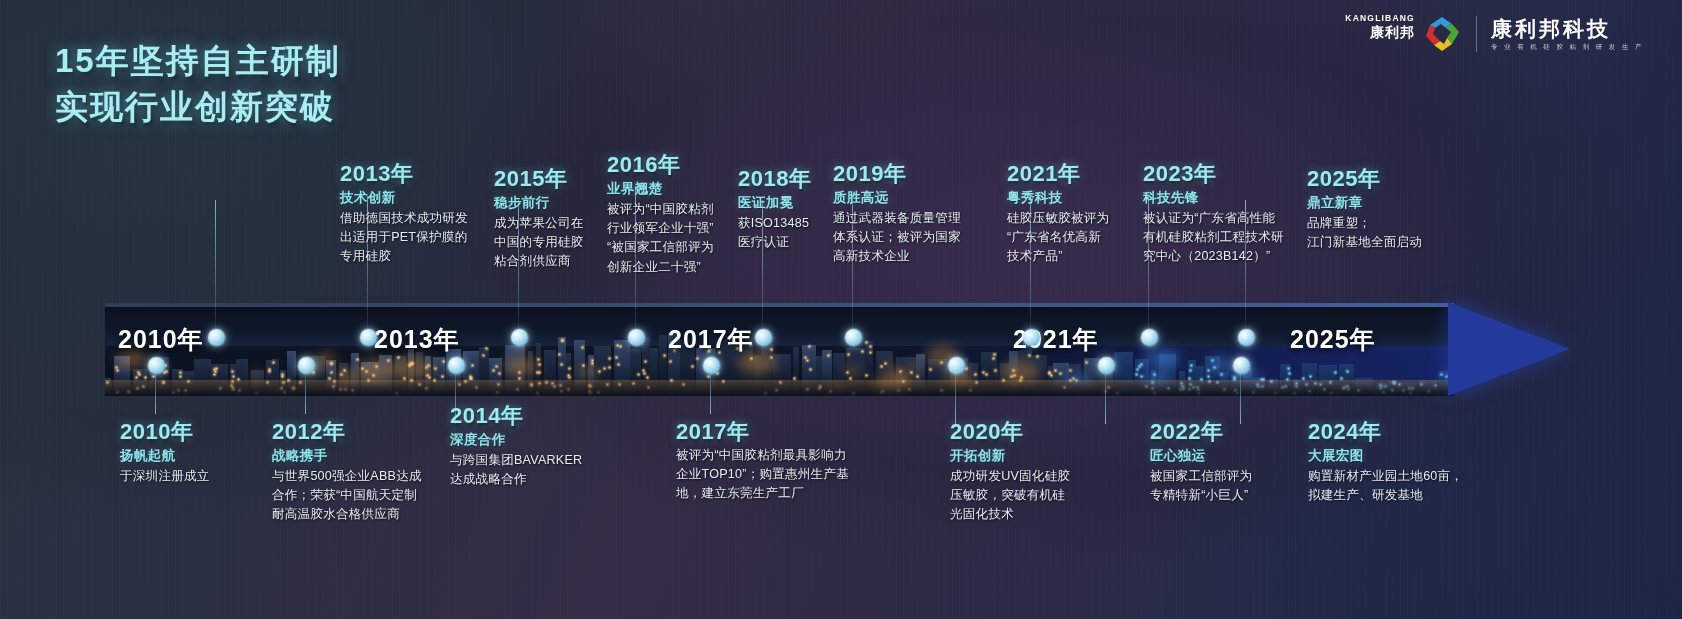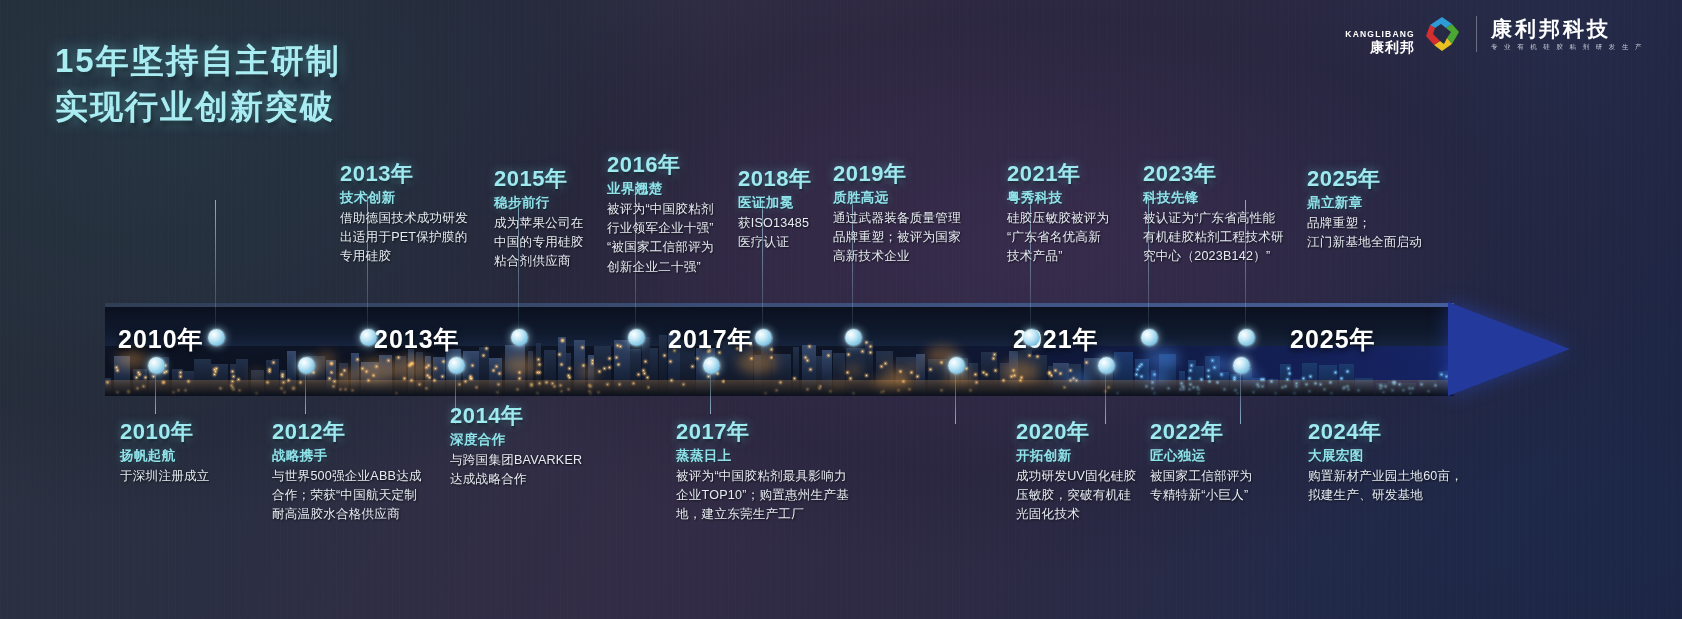--- a/index.html
+++ b/index.html
@@ -25,21 +25,21 @@
 
   
   .headline{position:absolute;left:55px;top:38px;z-index:6;}
   .headline .ln{
     font-size:33px;font-weight:bold;line-height:1.38;
     color:#a9ecf2;letter-spacing:2px;
     text-shadow:0 0 14px rgba(110,220,235,0.55), 2px 3px 4px rgba(0,0,0,0.55);
   }
 
   .brand{position:absolute;right:38px;top:14px;z-index:6;display:flex;align-items:center;gap:14px;}
-  .brand-left{display:flex;align-items:flex-end;gap:7px;}
+  .brand-left{display:flex;align-items:flex-start;gap:7px;}
   .kl-text{display:flex;flex-direction:column;align-items:flex-end;line-height:1;}
   .kl-en{font-size:8.5px;font-weight:bold;color:#ffffff;letter-spacing:1.2px;}
   .kl-cn{font-size:14px;font-weight:bold;color:#ffffff;letter-spacing:1px;margin-top:2px;}
   .kl-mark{width:40px;height:40px;position:relative;}
   .kl-mark svg{display:block;}
   .divider{width:1px;height:36px;background:rgba(255,255,255,0.32);}
   .brand-right{display:flex;flex-direction:column;line-height:1;}
   .br-cn{font-size:21px;font-weight:bold;color:#ffffff;letter-spacing:3px;}
   .br-sub{font-size:6.5px;color:#c8ccd8;letter-spacing:2.4px;margin-top:5px;}
 
@@ -675,21 +675,21 @@
     <div class="yr">2018年</div>
     <div class="sub">医证加冕</div>
     <div class="desc">获ISO13485
 医疗认证</div>
   </div>
 
   <div class="ev" style="left:833px;top:161px;width:165px">
     <div class="yr">2019年</div>
     <div class="sub">质胜高远</div>
     <div class="desc">通过武器装备质量管理
-品牌重塑；被评为国家
+体系认证；被评为国家
 高新技术企业</div>
   </div>
 
   <div class="ev" style="left:1007px;top:161px;width:150px">
     <div class="yr">2021年</div>
     <div class="sub">粤秀科技</div>
     <div class="desc">硅胶压敏胶被评为
 “广东省名优高新
 技术产品”</div>
   </div>
@@ -725,27 +725,26 @@
 
   <div class="ev" style="left:450px;top:403px;width:190px">
     <div class="yr">2014年</div>
     <div class="sub">深度合作</div>
     <div class="desc">与跨国集团BAVARKER
 达成战略合作</div>
   </div>
 
   <div class="ev" style="left:676px;top:419px;width:240px">
     <div class="yr">2017年</div>
-    <div class="sub">蒸蒸日上</div>
     <div class="desc">被评为“中国胶粘剂最具影响力
 企业TOP10”；购置惠州生产基
 地，建立东莞生产工厂</div>
   </div>
 
-  <div class="ev" style="left:1016px;top:419px;width:180px">
+  <div class="ev" style="left:950px;top:419px;width:180px">
     <div class="yr">2020年</div>
     <div class="sub">开拓创新</div>
     <div class="desc">成功研发UV固化硅胶
 压敏胶，突破有机硅
 光固化技术</div>
   </div>
 
   <div class="ev" style="left:1150px;top:419px;width:165px">
     <div class="yr">2022年</div>
     <div class="sub">匠心独运</div>

